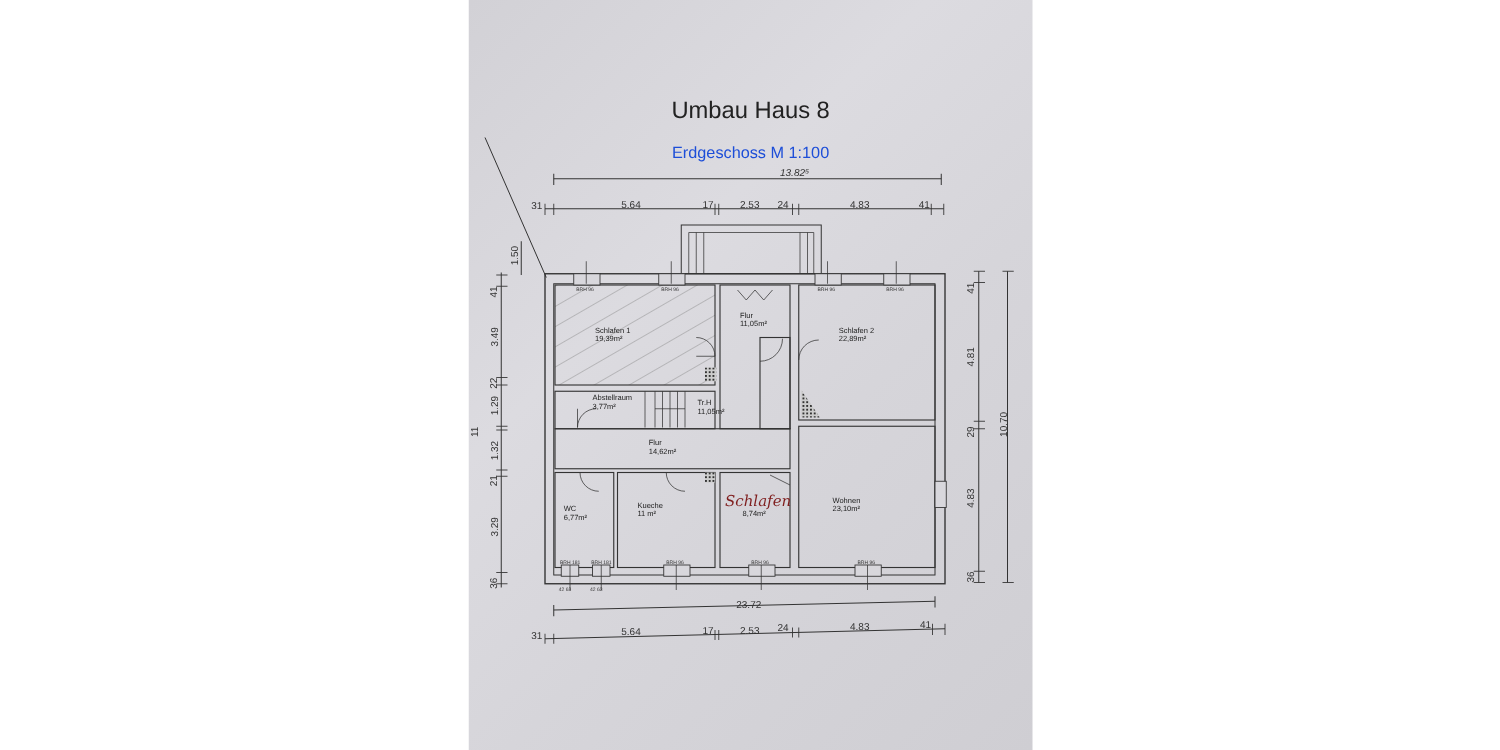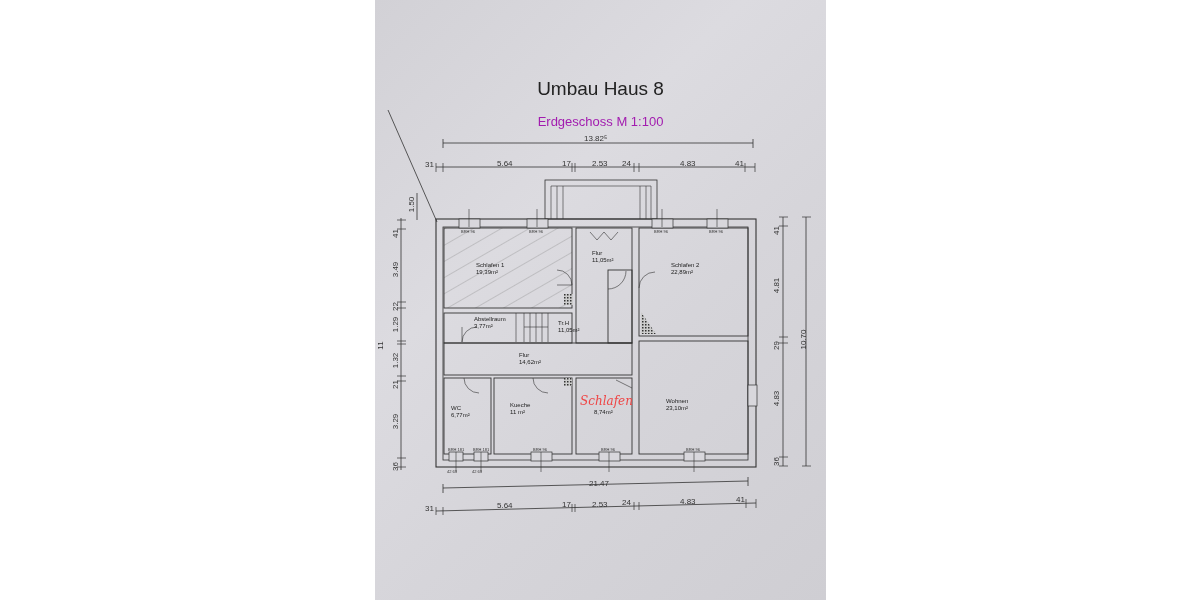--- a/index.html
+++ b/index.html
@@ -3,26 +3,26 @@
 <meta charset="utf-8">
 <style>
   html, body { margin:0; padding:0; }
   body { width:1200px; height:600px; background:#ffffff; position:relative; overflow:hidden;
          font-family:"Liberation Sans", sans-serif; }
   #paper { position:absolute; left:375px; top:0; width:451px; height:600px;
            background:linear-gradient(135deg,#d2d1d6 0%,#dcdbe0 35%,#d6d5da 60%,#cfced3 100%); }
   #title { position:absolute; left:375px; width:451px; top:78px; text-align:center;
            font-size:19px; color:#222; }
   #subtitle { position:absolute; left:375px; width:451px; top:114px; text-align:center;
-              font-size:13px; color:#a21caf; }
+              font-size:13px; color:#1d4ed8; }
   svg#plan { position:absolute; left:0; top:0; }
   .lbl { position:absolute; font-size:6px; color:#222; line-height:7px; white-space:nowrap; }
   .dim { position:absolute; font-size:8px; color:#333; white-space:nowrap; line-height:9px; }
   .vdim { position:absolute; font-size:8px; color:#333; white-space:nowrap; transform:rotate(-90deg); transform-origin:center; line-height:9px; }
-  .hand { position:absolute; font-family:"DejaVu Serif", serif; font-style:italic; color:#ef4444; font-size:12px; }
+  .hand { position:absolute; font-family:"DejaVu Serif", serif; font-style:italic; color:#7f1d1d; font-size:12px; }
   .win { position:absolute; font-size:4px; color:#333; white-space:nowrap; }
 </style>
 </head>
 <body>
 
 <div id="paper"></div>
 <div id="title">Umbau Haus 8</div>
 <div id="subtitle">Erdgeschoss M 1:100</div>
 
 <svg id="plan" width="1200" height="600">
@@ -178,30 +178,30 @@
 <div class="lbl" style="left:671px;top:262px;"><span>Schlafen 2</span><br><span>22,89m²</span></div>
 <div class="lbl" style="left:474px;top:316px;"><span>Abstellraum</span><br><span>3,77m²</span></div>
 <div class="lbl" style="left:558px;top:320px;"><span>Tr.H</span><br><span>11,05m²</span></div>
 <div class="lbl" style="left:519px;top:352px;"><span>Flur</span><br><span>14,62m²</span></div>
 <div class="lbl" style="left:451px;top:405px;"><span>WC</span><br><span>6,77m²</span></div>
 <div class="lbl" style="left:510px;top:402px;"><span>Kueche</span><br><span>11 m²</span></div>
 <div class="hand" style="left:580px;top:394px;">Schlafen</div>
 <div class="lbl" style="left:594px;top:409px;">8,74m²</div>
 <div class="lbl" style="left:666px;top:398px;"><span>Wohnen</span><br><span>23,10m²</span></div>
 
-<div class="dim" style="left:584px;top:134px;">13.82⁵</div>
+<div class="dim" style="left:624px;top:134px;font-style:italic;">13.82⁵</div>
 <div class="dim" style="left:425px;top:160px;">31</div>
 <div class="dim" style="left:497px;top:159px;">5.64</div>
 <div class="dim" style="left:562px;top:159px;">17</div>
 <div class="dim" style="left:592px;top:159px;">2.53</div>
 <div class="dim" style="left:622px;top:159px;">24</div>
 <div class="dim" style="left:680px;top:159px;">4.83</div>
 <div class="dim" style="left:735px;top:159px;">41</div>
 
-<div class="dim" style="left:589px;top:479px;">21.47</div>
+<div class="dim" style="left:589px;top:479px;">23.72</div>
 <div class="dim" style="left:425px;top:504px;">31</div>
 <div class="dim" style="left:497px;top:501px;">5.64</div>
 <div class="dim" style="left:562px;top:500px;">17</div>
 <div class="dim" style="left:592px;top:500px;">2.53</div>
 <div class="dim" style="left:622px;top:498px;">24</div>
 <div class="dim" style="left:680px;top:497px;">4.83</div>
 <div class="dim" style="left:736px;top:495px;">41</div>
 
 <div class="vdim" style="left:404px;top:200px;">1.50</div>
 <div class="vdim" style="left:391px;top:229px;">41</div>

